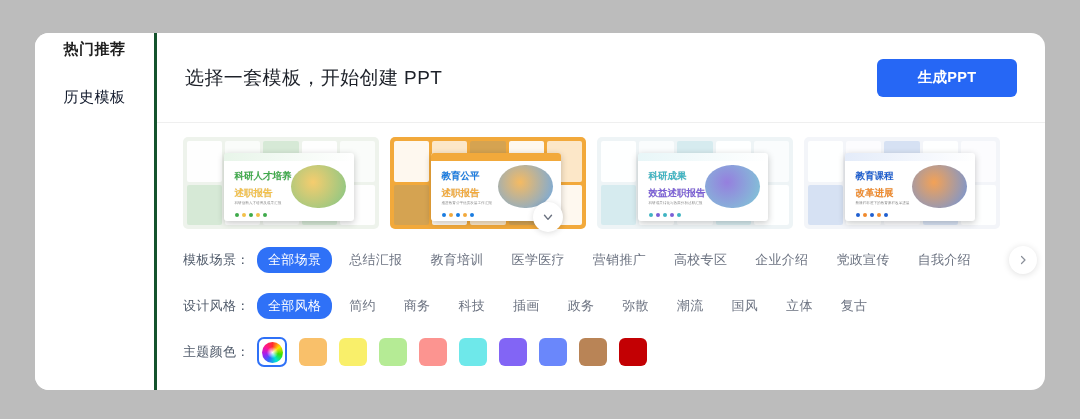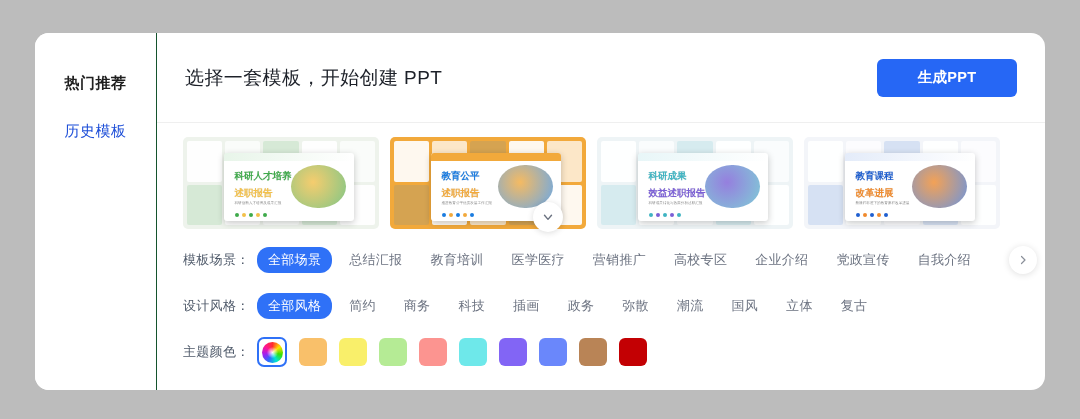--- a/index.html
+++ b/index.html
@@ -19,30 +19,29 @@
     background: #ffffff;
     border-radius: 14px 14px 14px 14px;
     display: flex;
     overflow: hidden;
   }
 
   
   #sidebar {
     width: 122px;
     flex: 0 0 122px;
-    border-right: 1px solid #14532d;
-    padding-top: 34px;
+    border-right: 3px solid #14532d;
     background: #fff;
   }
   .side-item {
     height: 32px;
     line-height: 32px;
     text-align: center;
     font-size: 15px;
-    color: #1d4ed8;
+    color: #0f172a;
     margin-bottom: 16px;
     cursor: pointer;
     letter-spacing: .5px;
   }
   .side-item.active {
     color: #1f1f1f;
     font-weight: bold;
   }
 
   

